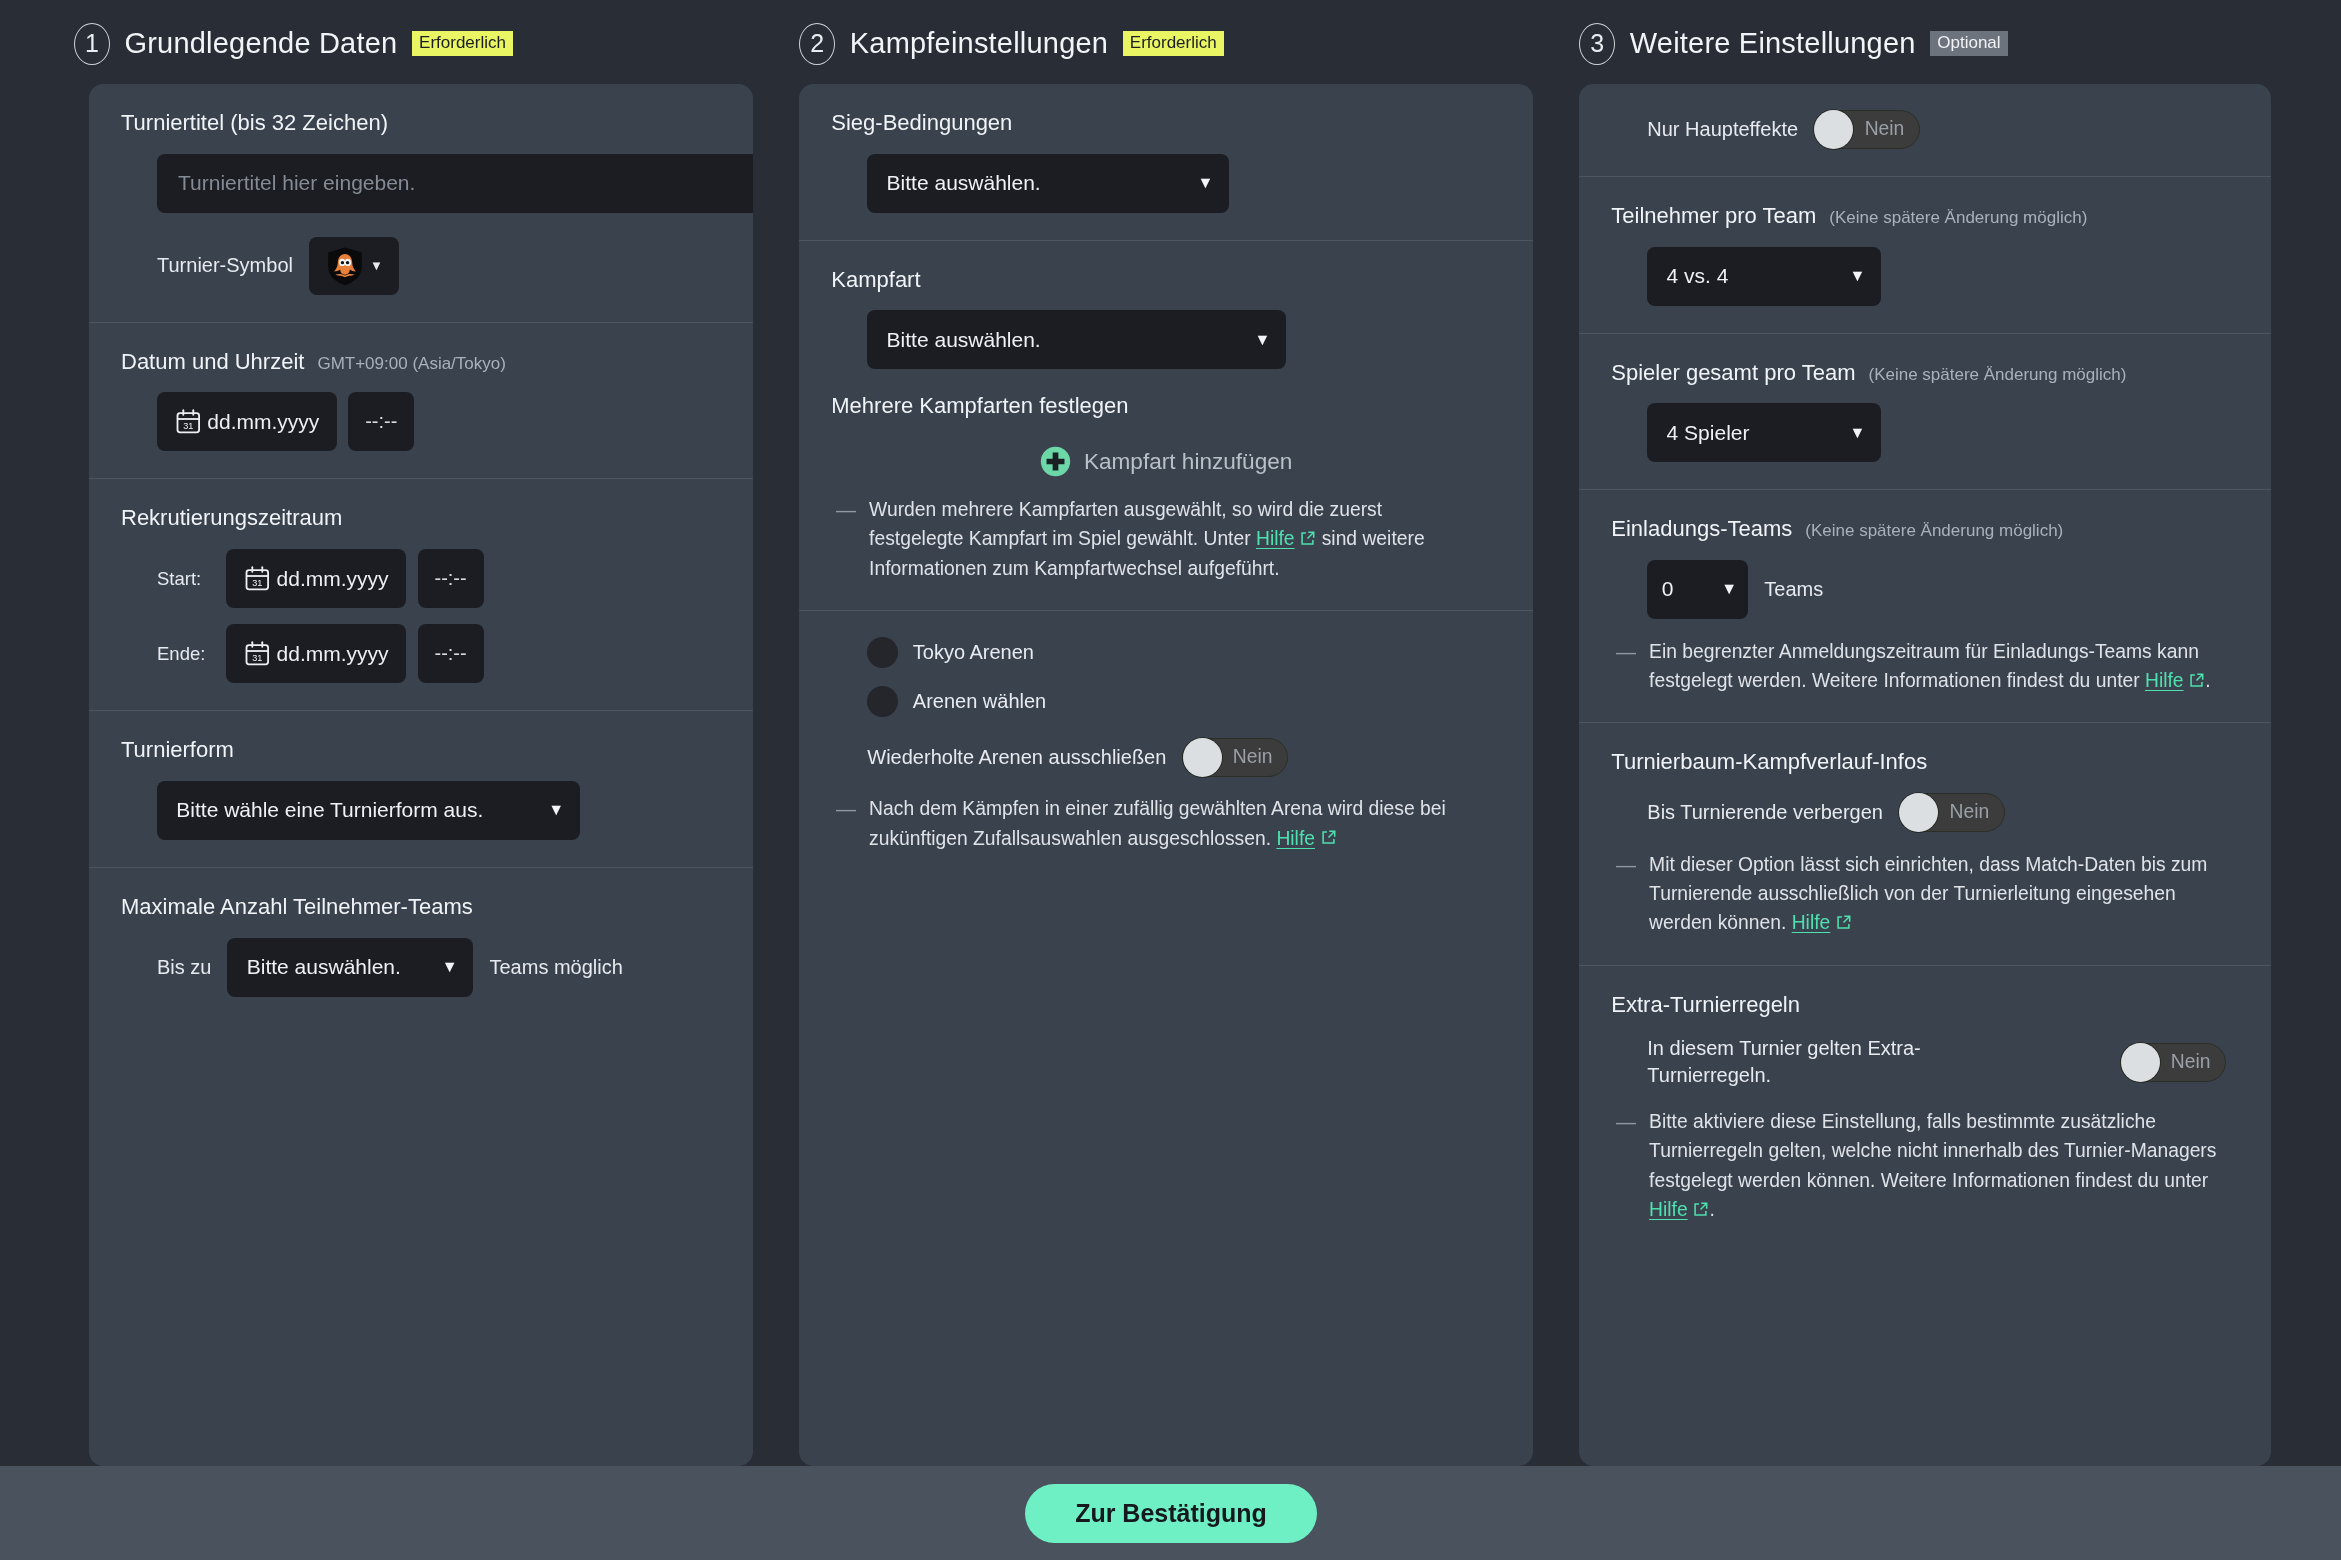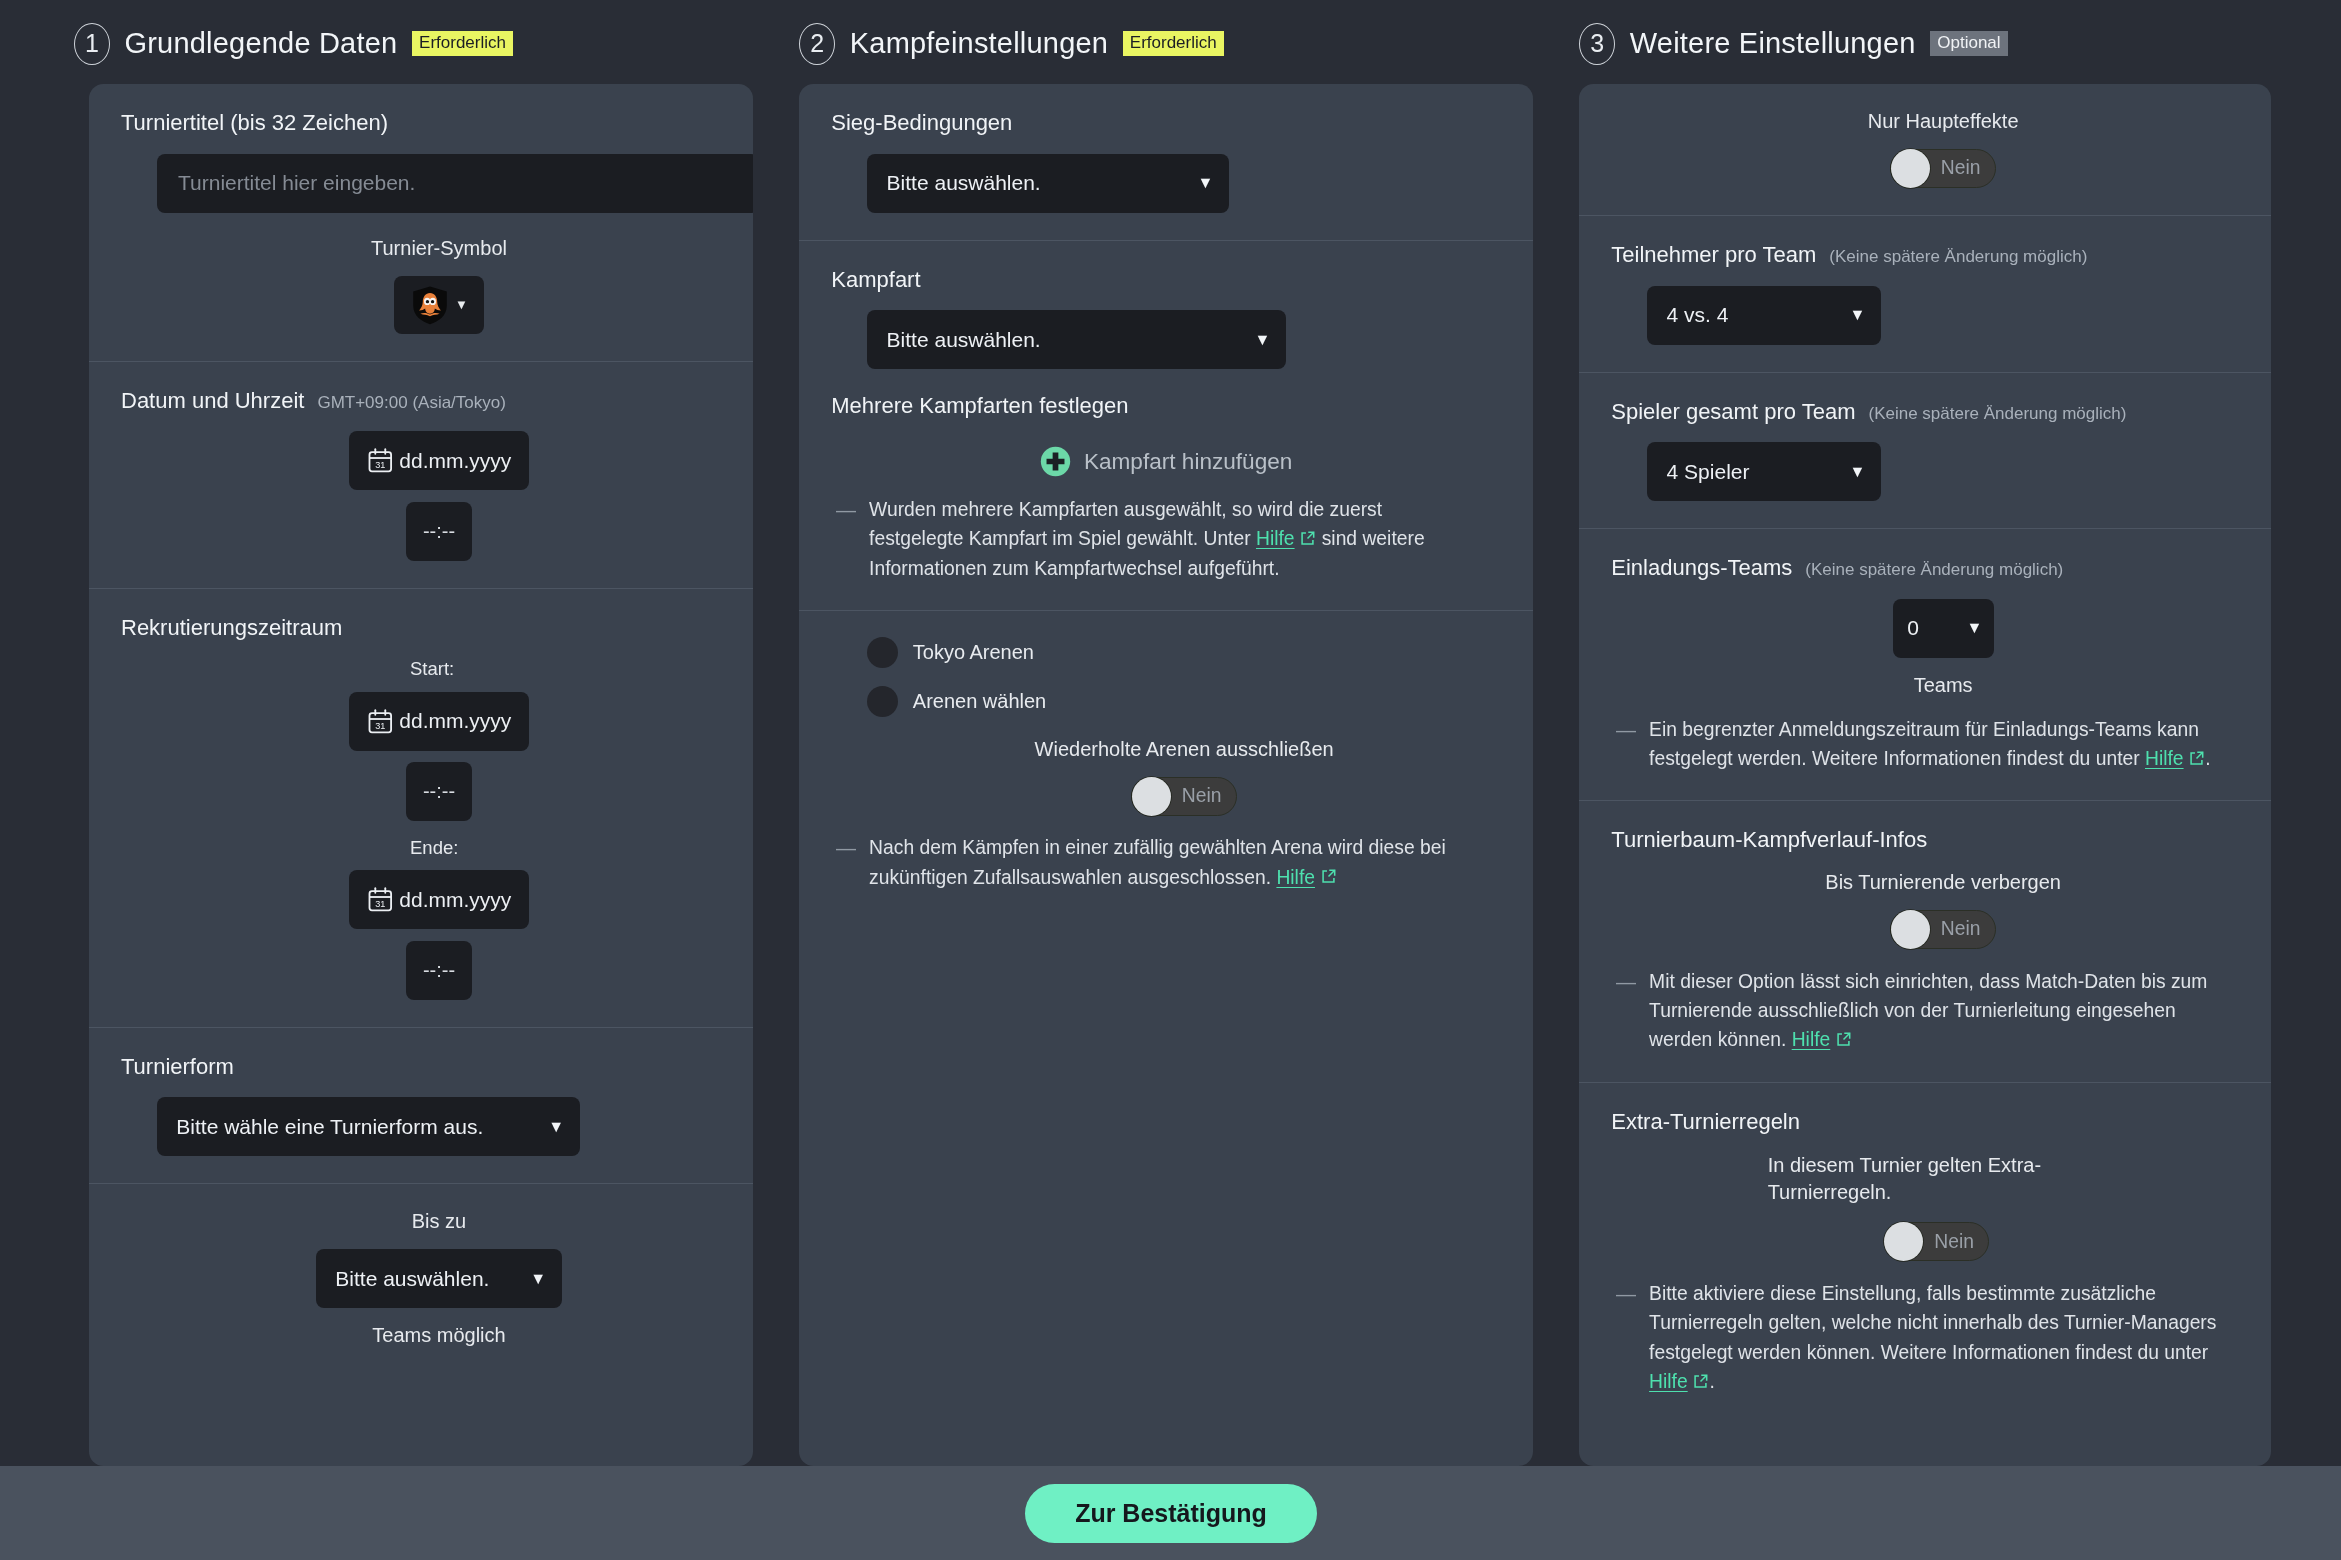--- a/index.html
+++ b/index.html
@@ -55,21 +55,21 @@
 
   
   .text-input {
     display: block; width: 602px; height: 59px;
     background: #1b1d22; border: none; border-radius: 8px;
     color: #eceff3; font-size: 21px; font-family: inherit;
     padding: 0 21px;
   }
   .text-input::placeholder { color: #858b94; }
 
-  .row { display: flex; align-items: center; gap: 16px; flex-direction: column; }
+  .row { display: flex; align-items: center; gap: 16px; }
   .row.gap-sm { gap: 11.3px; }
 
   .inline-label { font-size: 20px; color: #e7eaee; white-space: nowrap; }
   .inline-label.sm { font-size: 18.5px; }
 
   .select {
     background: #1b1d22; border-radius: 8px; height: 59px;
     display: inline-flex; align-items: center; justify-content: space-between;
     padding: 0 16px 0 19.3px; color: #eef1f5; font-size: 21px; gap: 21px;
     cursor: pointer; user-select: none; white-space: nowrap;
@@ -245,20 +245,21 @@
           <div class="sec-title">Turnierform</div>
           <div class="indent">
             <span class="select w-mid">
               <span>Bitte wähle eine Turnierform aus.</span>
               <span class="caret">▼</span>
             </span>
           </div>
         </div>
 
         <div class="section">
+          <div class="sec-title">Maximale Anzahl Teilnehmer-Teams</div>
           <div class="indent">
             <div class="row">
               <span class="inline-label">Bis zu</span>
               <span class="select w-small">
                 <span>Bitte auswählen.</span>
                 <span class="caret">▼</span>
               </span>
               <span class="inline-label">Teams möglich</span>
             </div>
           </div>

